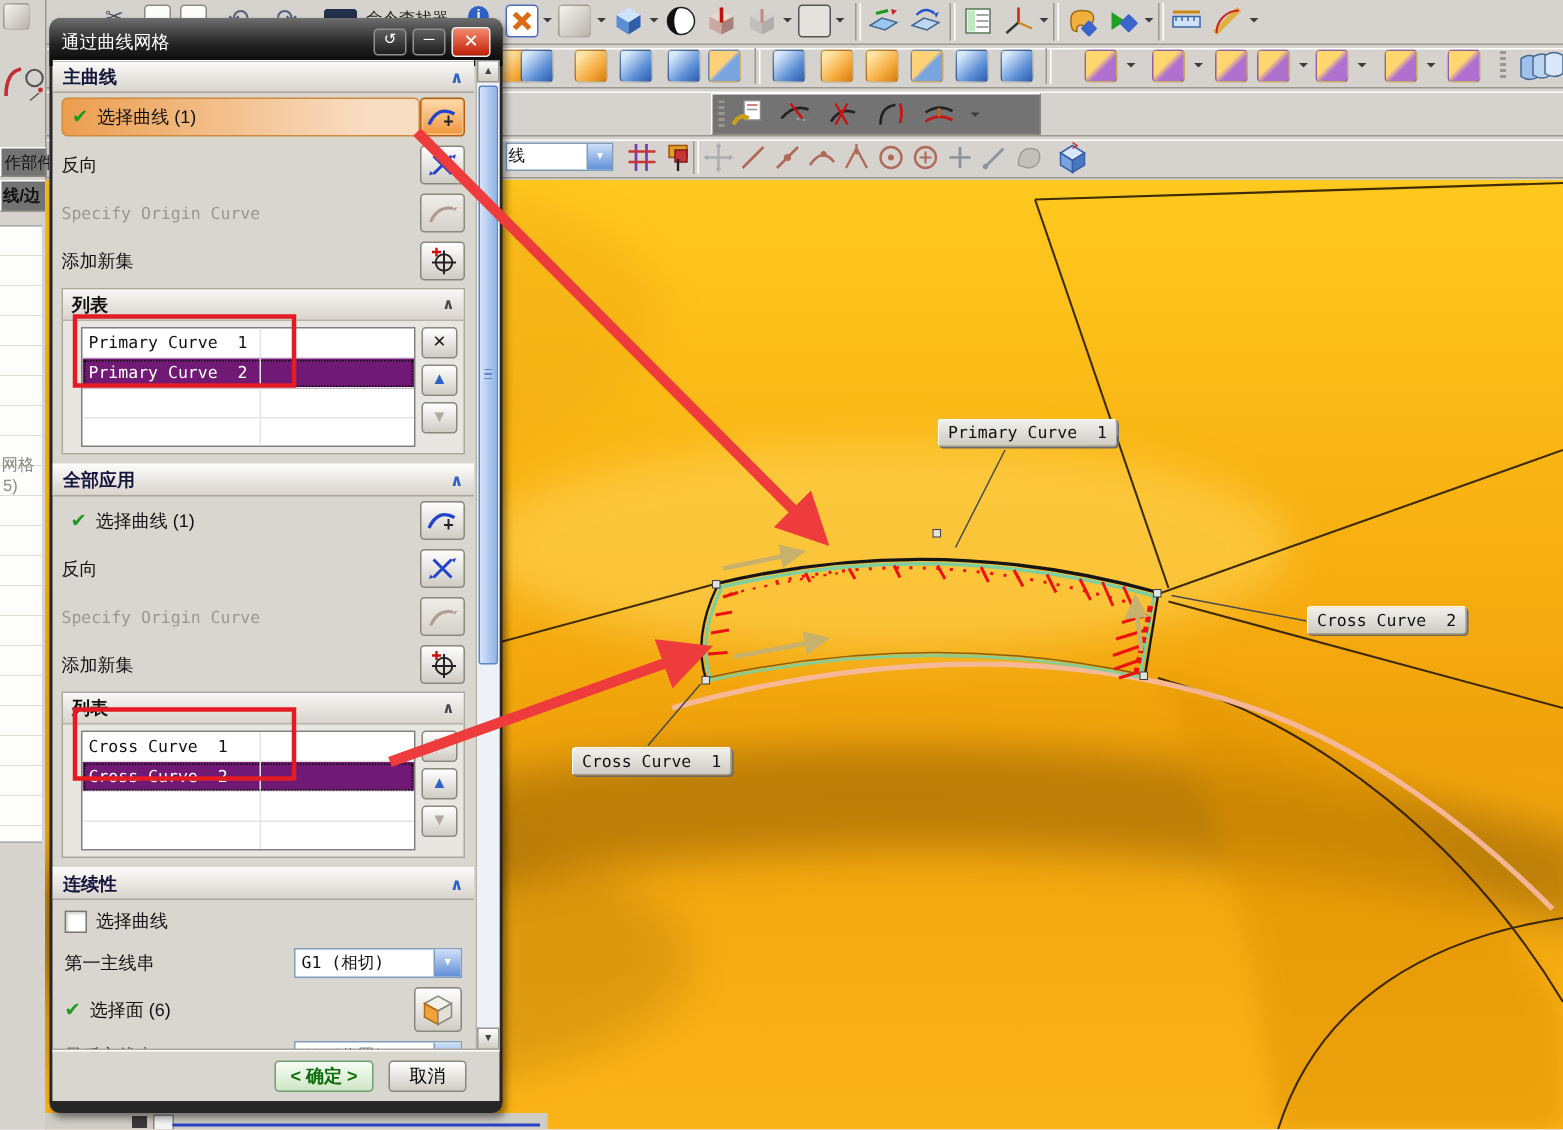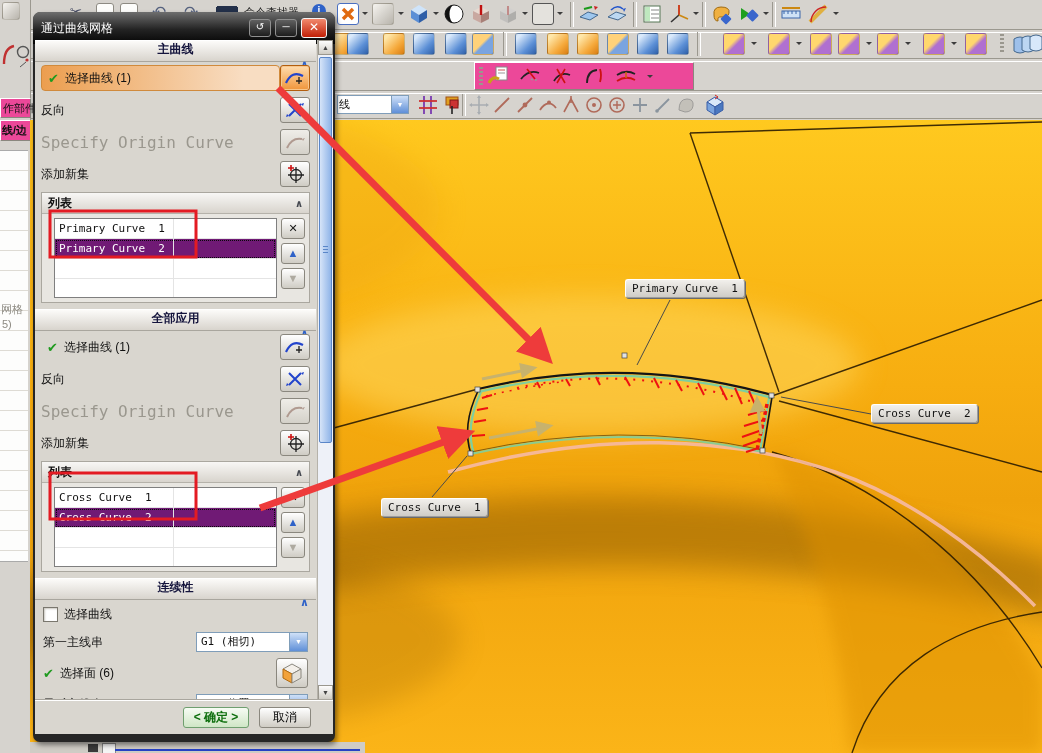--- a/index.html
+++ b/index.html
@@ -12,21 +12,21 @@
   .g-orange{background:linear-gradient(135deg,#ffe6a8 15%,#f5a83a 65%,#d97d12);}
   .g-mix{background:linear-gradient(135deg,#ffd27a 45%,#7aa4e0 55%);}
   .g-pm{background:linear-gradient(135deg,#ffd76e 42%,#b070d0 58%);}
   .g-gray{background:linear-gradient(135deg,#f6f4f0,#b8b4ac);}
   .g-paper{background:#fdfdfb;border:1px solid #8d8a82;}
   .tglyph{position:absolute;font-size:15px;color:#4a4f66;line-height:1;}
   .caret-dn{position:absolute;width:0;height:0;border:3px solid transparent;border-top-color:#3c3c3c;}
   .vsep{position:absolute;width:2px;border-left:1px solid #9b988f;border-right:1px solid #fff;}
   .hgroove{position:absolute;left:0;right:0;height:2px;border-top:1px solid #9b988f;border-bottom:1px solid #ffffff;}
   .grip{position:absolute;width:4px;background:repeating-linear-gradient(#9a978e 0 2px,transparent 2px 4px);}
-  .panel3d{position:absolute;border:1px solid;border-color:#ffffff #8a877e #8a877e #ffffff;background:#ec4899;}
+  .panel3d{position:absolute;border:1px solid;border-color:#ffffff #8a877e #8a877e #ffffff;background:#737373;}
   .cmdtext{position:absolute;font-size:11px;color:#222;white-space:nowrap;}
   .infoi{position:absolute;width:14px;height:14px;border-radius:50%;background:#2f62c8;color:#fff;
     font-size:10px;font-weight:bold;text-align:center;line-height:14px;}
   .binoc{position:absolute;width:22px;height:12px;
     background:radial-gradient(circle at 28% 50%,#23304a 44%,transparent 46%),radial-gradient(circle at 72% 50%,#23304a 44%,transparent 46%);}
   .combo{position:absolute;height:19px;background:#fff;border:1px solid #7f9db9;display:flex;box-sizing:border-box;}
   .combo .ct{flex:1;overflow:hidden;font-size:11px;line-height:17px;padding-left:1px;}
   .ddbtn{width:16px;background:linear-gradient(#cfe0f7,#5f8fd8);color:#fff;font-size:7px;text-align:center;line-height:17px;border-left:1px solid #7f9db9;}
 
   
@@ -58,32 +58,32 @@
     box-shadow:2px 3px 5px rgba(0,0,0,.45);}
   .dlg-title{position:absolute;left:-2px;top:-2px;right:-2px;height:26px;border-radius:7px 7px 0 0;
     background:linear-gradient(#6e6e6e,#232323 55%,#050505);display:flex;align-items:center;
     color:#fff;padding:16px 8px;box-sizing:border-box;}
   .tb-btn{width:20px;height:16px;margin-left:4px;border:1px solid #909090;border-radius:3px;
     background:linear-gradient(#606060,#1d1d1d);color:#fff;font-size:10px;line-height:14px;text-align:center;}
   .tb-close{background:linear-gradient(#f28a6e,#c11f06);border-color:#f4f4f4;width:24px;height:18px;font-weight:bold;font-size:12px;line-height:16px;}
   .dlg-content{position:absolute;left:0;top:26px;width:281px;bottom:34px;overflow:hidden;}
   .sec-h{height:22px;display:flex;align-items:center;padding:0 7px;box-sizing:border-box;
     background:linear-gradient(#fcfbf9,#d8d4cd);border-top:1px solid #fff;border-bottom:1px solid #a9a69e;
-    font-weight:bold;color:#14143c;flex-direction:column;}
+    font-weight:bold;color:#14143c;}
   .sec-h .caret{margin-left:auto;color:#2f62c8;font-weight:bold;font-size:11px;}
   .drow{display:flex;align-items:center;height:32px;padding:0 6px;box-sizing:border-box;}
   .ibtn{width:30px;height:26px;margin-left:auto;background:linear-gradient(#ffffff,#cfccc4);
     border:1px solid #8a877e;border-radius:3px;display:flex;align-items:center;justify-content:center;box-sizing:border-box;}
   .ibtn.hl{background:linear-gradient(#ffdcae,#f0953a);border:1px solid #b35e0e;box-shadow:0 0 0 1px #f7c68c inset;}
   .ibtn.dis{background:linear-gradient(#efede8,#d4d1c9);}
   .sel-pill{flex:1;height:26px;display:flex;align-items:center;gap:6px;padding:0 6px;border-radius:4px;
     background:linear-gradient(90deg,#ec9e4f,#f8ddc2 85%);border:1px solid #d08a3c;box-sizing:border-box;}
   .plain-sel{flex:1;display:flex;align-items:center;gap:6px;padding:0 6px;}
   .chk{color:#1f9a1f;font-weight:bold;font-size:13px;}
-  .glabel{color:#9a978e;font-family:"DejaVu Sans Mono",monospace;font-size:16px;}
+  .glabel{color:#9a978e;font-family:"DejaVu Sans Mono",monospace;font-size:11px;}
   .listpanel{margin:2px 6px 6px 6px;border:1px solid #aaa79f;background:#e8e6e1;}
   .lp-h{height:20px;display:flex;align-items:center;padding:0 6px;font-weight:bold;
     background:linear-gradient(#f8f7f5,#d8d4cd);border-bottom:1px solid #b5b2aa;}
   .lp-h .caret{margin-left:auto;color:#44474f;font-size:10px;font-weight:bold;}
   .lp-body{display:flex;gap:4px;padding:4px 4px 4px 12px;}
   .listbox{flex:1;background:#fff;border:1px solid #7f7f7f;height:78px;overflow:hidden;}
   .lrow{height:19px;line-height:19px;padding-left:4px;border-bottom:1px solid #e4e4e4;white-space:pre;
     font-family:"DejaVu Sans Mono","Liberation Mono",monospace;font-size:11px;position:relative;}
   .lrow .cdiv{position:absolute;left:118px;top:0;bottom:0;border-left:1px solid #e4e4e4;}
   .lrow.sel{background:#701a75;color:#fff;outline:1px dotted #0a0a0a;outline-offset:-2px;}

